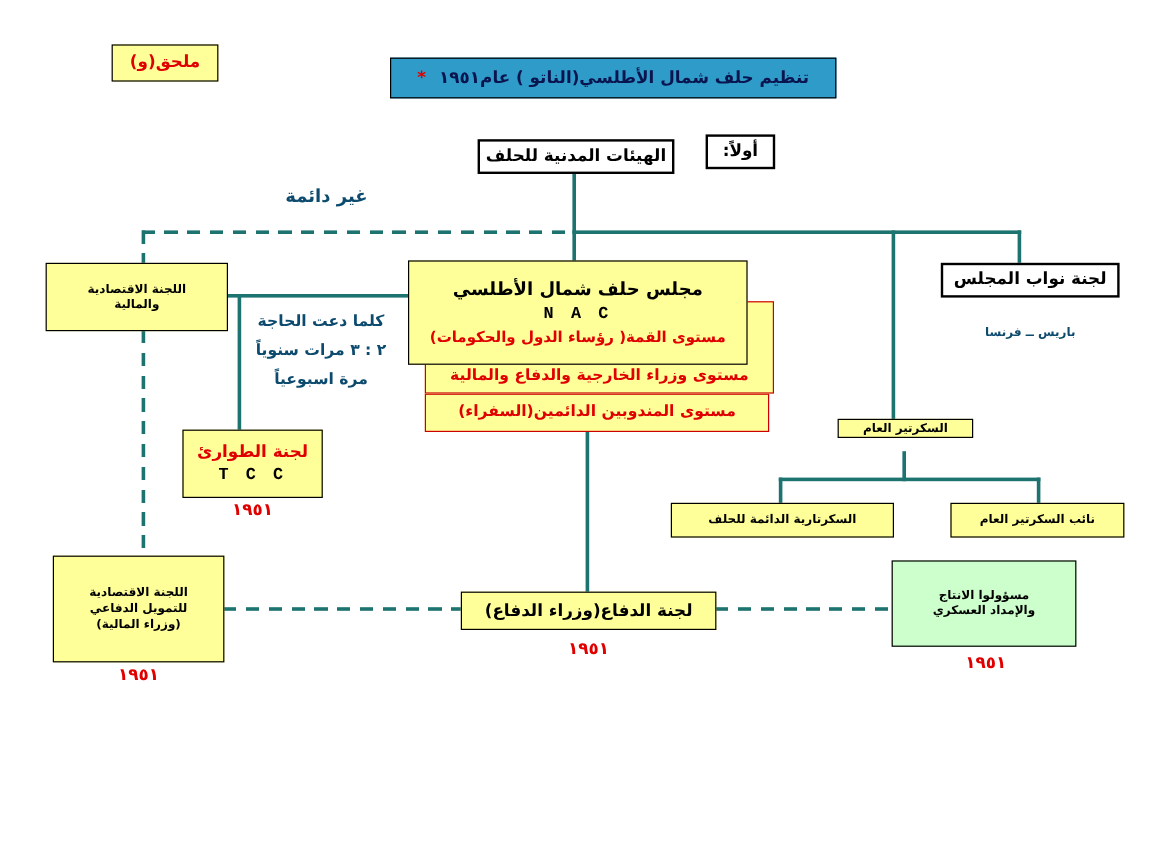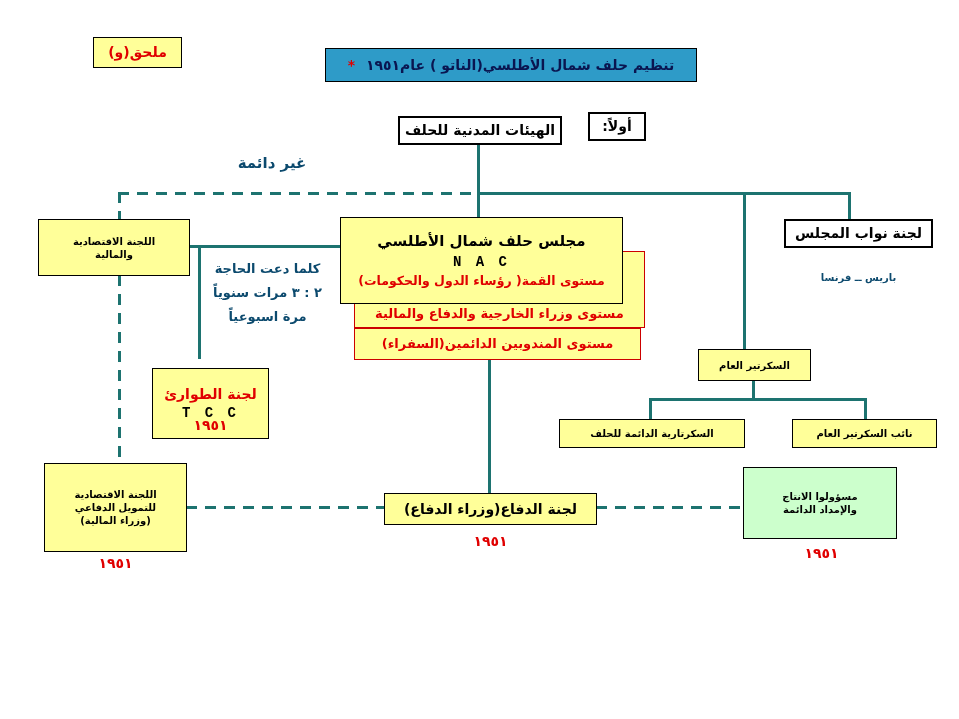--- a/index.html
+++ b/index.html
@@ -71,21 +71,21 @@
     <span dir="rtl">أولاً:</span>
   </div>
 
   <div class="lbl f15" dir="rtl" style="left:222px;top:154px;width:100px;">غير دائمة</div>
 
   <div class="box f135" style="left:38px;top:219px;width:152px;height:57px;">
     <div dir="rtl">اللجنة الاقتصادية</div>
     <div dir="rtl">والمالية</div>
   </div>
 
-  <div class="box" style="left:152px;top:368px;width:117px;height:71px;">
+  <div class="box" style="left:152px;top:358px;width:117px;height:57px;">
     <div dir="rtl" class="red-t f14">لجنة الطوارئ</div>
     <div class="f14 ls">T C C</div>
   </div>
   <div class="year" style="left:178px;top:417px;width:65px;">١٩٥١</div>
 
   <div class="box f135" style="left:44px;top:463px;width:143px;height:89px;">
     <div dir="rtl">اللجنة الاقتصادية</div>
     <div dir="rtl">للتمويل الدفاعي</div>
     <div dir="rtl">(وزراء المالية)</div>
   </div>
@@ -109,35 +109,35 @@
     <div dir="rtl">كلما دعت الحاجة</div>
     <div dir="ltr">٢ : ٣ مرات سنوياً</div>
     <div dir="rtl">مرة اسبوعياً</div>
   </div>
 
   <div class="box white f14" style="left:784px;top:219px;width:149px;height:29px;border-width:2px;">
     <span dir="rtl">لجنة نواب المجلس</span>
   </div>
   <div class="lbl red-t f135" dir="rtl" style="left:792px;top:256px;width:133px;margin-top:16px;">باريس ــ فرنسا</div>
 
-  <div class="box f135" style="left:698px;top:349px;width:113px;height:32px;">
+  <div class="box f135" style="left:698px;top:349px;width:113px;height:16px;">
     <span dir="rtl">السكرتير العام</span>
   </div>
 
   <div class="box f135" style="left:559px;top:419px;width:186px;height:29px;">
     <span dir="rtl">السكرتارية الدائمة للحلف</span>
   </div>
 
   <div class="box f135" style="left:792px;top:419px;width:145px;height:29px;">
     <span dir="rtl">نائب السكرتير العام</span>
   </div>
 
   <div class="box green f135" style="left:743px;top:467px;width:154px;height:72px;">
     <div dir="rtl">مسؤولوا الانتاج</div>
-    <div dir="rtl">والإمداد الدائمة</div>
+    <div dir="rtl">والإمداد العسكري</div>
   </div>
   <div class="year" style="left:789px;top:545px;width:65px;">١٩٥١</div>
 
   <div class="box f14" style="left:384px;top:493px;width:213px;height:32px;">
     <span dir="rtl">لجنة الدفاع(وزراء الدفاع)</span>
   </div>
   <div class="year" style="left:458px;top:533px;width:65px;">١٩٥١</div>
 
 
 </div>

